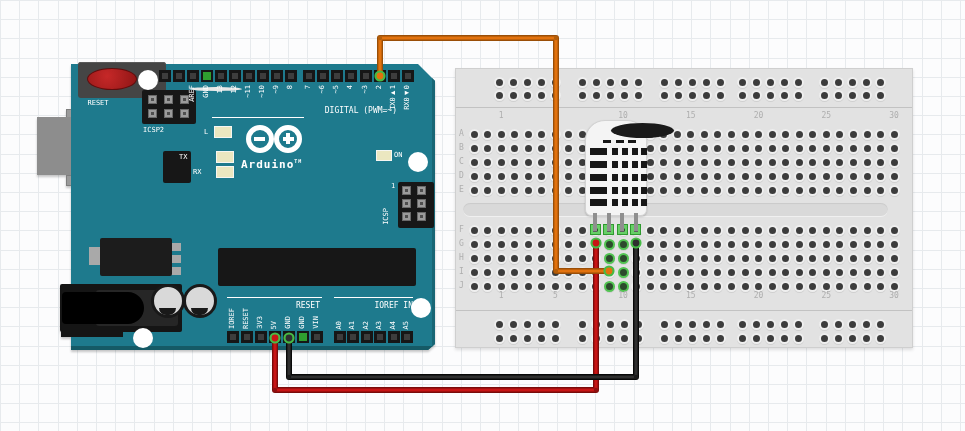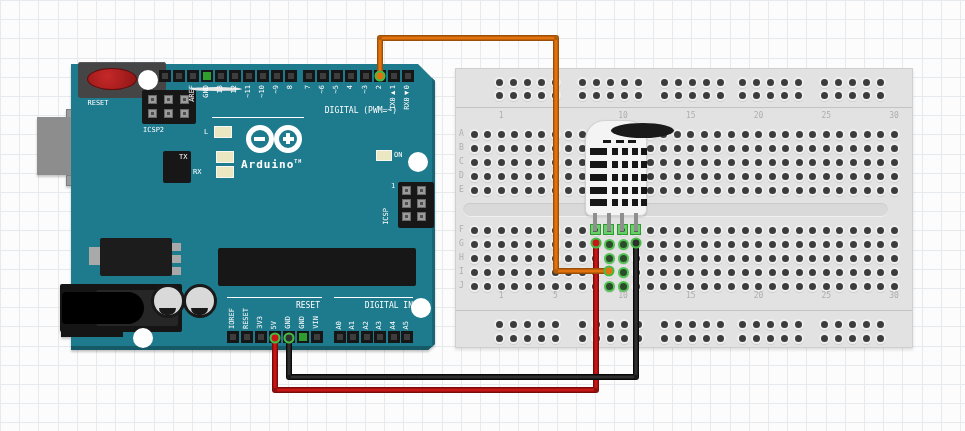--- a/index.html
+++ b/index.html
@@ -578,21 +578,21 @@
     <div class="logo-bar" style="left:254px;top:137px;width:11px;height:4px"></div>
     <div class="logo-bar" style="left:283px;top:137px;width:11px;height:4px"></div>
     <div class="logo-bar" style="left:286px;top:133px;width:4px;height:11px"></div>
     <div class="hlab" style="left:241px;top:157px;font-size:11px;font-weight:bold;letter-spacing:1px"><span>Arduino</span><span style="font-size:5px;vertical-align:super">TM</span></div>
 
     <div class="sline" style="left:212px;top:117px;width:92px"></div>
     <div class="hlab" style="left:292px;top:106px;width:105px;text-align:right;font-size:8px">DIGITAL (PWM=~)</div>
     <div class="sline" style="left:227px;top:297px;width:95px"></div>
     <div class="hlab" style="left:240px;top:301px;width:80px;text-align:right;font-size:8px">RESET</div>
     <div class="sline" style="left:334px;top:297px;width:79px"></div>
-    <div class="hlab" style="left:333px;top:301px;width:80px;text-align:right;font-size:8px">DIGITAL IN</div>
+    <div class="hlab" style="left:333px;top:301px;width:80px;text-align:right;font-size:8px">IOREF IN</div>
   <div class="pin" style="left: 159px; top: 70px;">
         <i></i>
       </div>
       <div class="pin" style="left: 173px; top: 70px;">
         <i></i>
       </div>
       <div class="pin" style="left: 187px; top: 70px;">
         <i></i>
       </div>
       <div class="vlab" style="left: 188px; top: 85px;">AREF</div>

